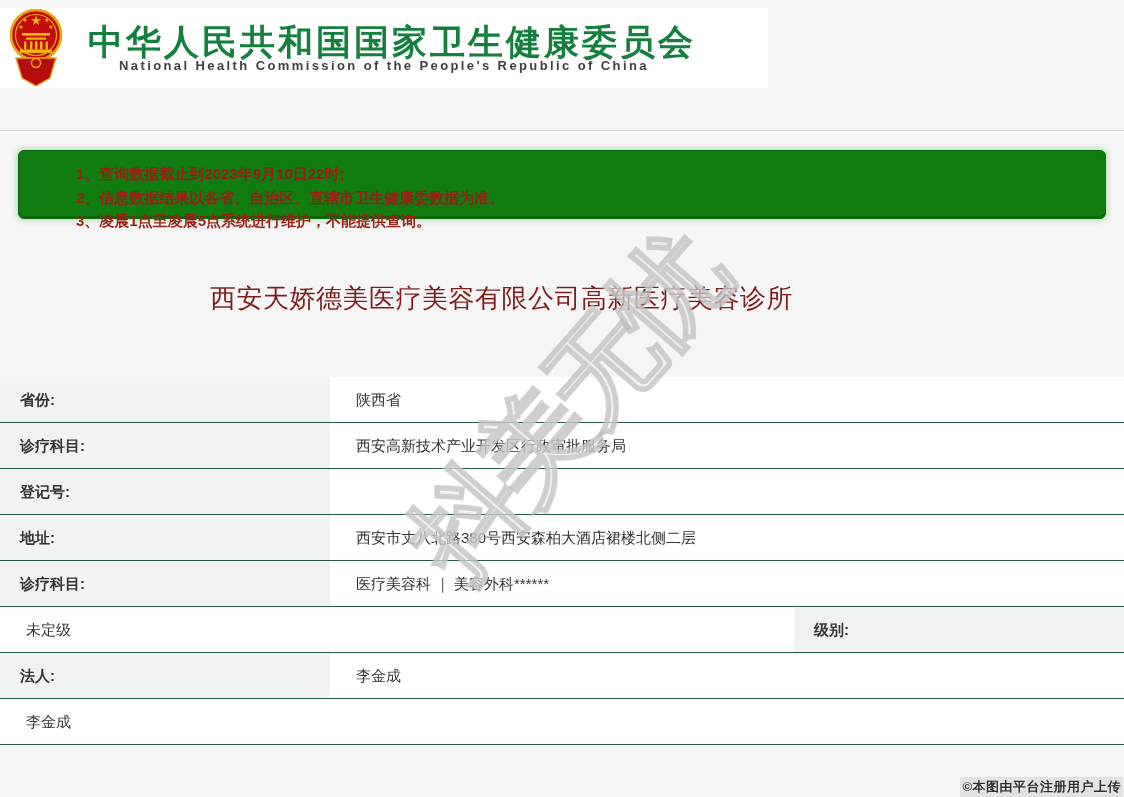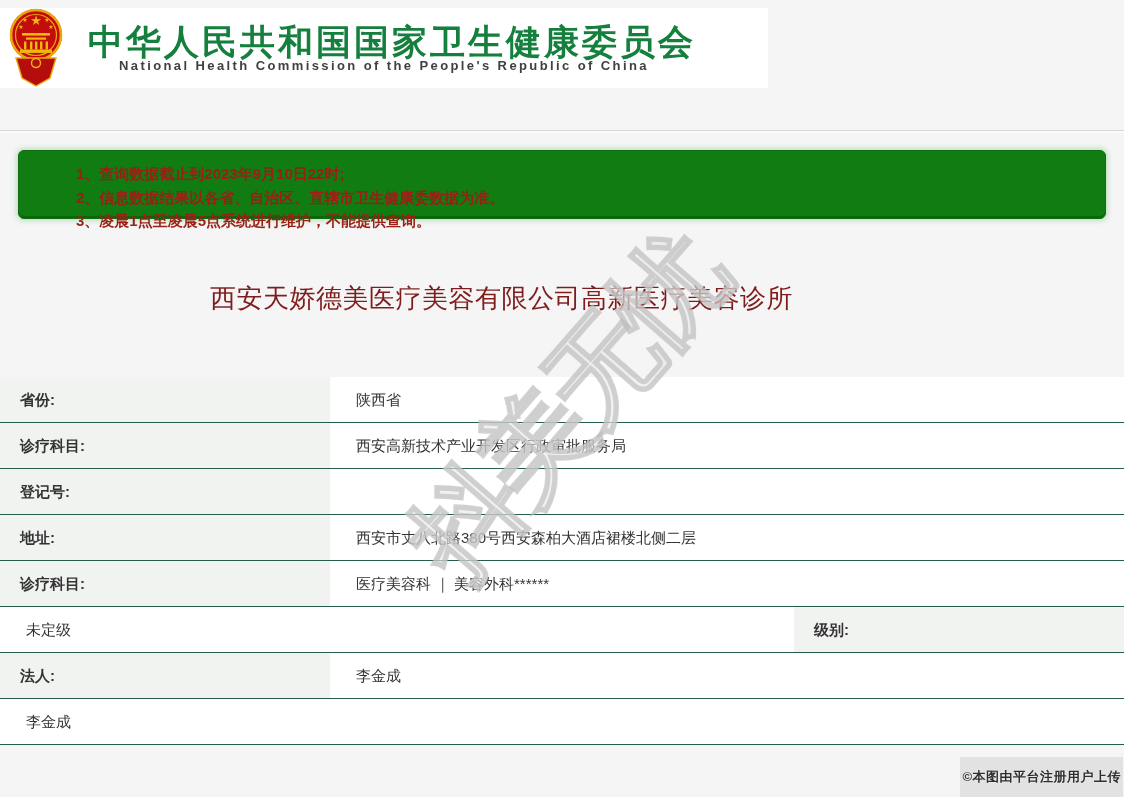--- a/index.html
+++ b/index.html
@@ -54,21 +54,21 @@
     position:absolute;left:352px;top:352px;width:430px;height:112px;line-height:112px;
     text-align:center;font-size:108px;font-weight:bold;letter-spacing:-6px;white-space:nowrap;
     color:rgba(255,255,255,0.38);
     -webkit-text-stroke:2px rgba(186,186,186,0.62);
     text-shadow:0 0 1px rgba(190,190,190,0.35);
     transform:rotate(-49deg);z-index:5;pointer-events:none;
   }
   .footer-stamp{
     position:absolute;right:1px;bottom:0;z-index:6;
     font-size:13px;font-weight:bold;color:#2e2e2e;letter-spacing:0.5px;
-    background:rgba(205,205,205,0.45);padding:11px 2px;
+    background:rgba(205,205,205,0.45);padding:1px 2px;
     text-shadow:0 0 2px rgba(255,255,255,0.8);
   }
 </style>
 </head>
 <body>
 
 <div class="header-bar">
   <svg class="emblem" viewBox="0 0 58 80" xmlns="http://www.w3.org/2000/svg">
     <circle cx="29" cy="28" r="26" fill="#c30d0d"></circle>
     <circle cx="29" cy="28" r="25" fill="none" stroke="#e9a70c" stroke-width="2.6"></circle>

